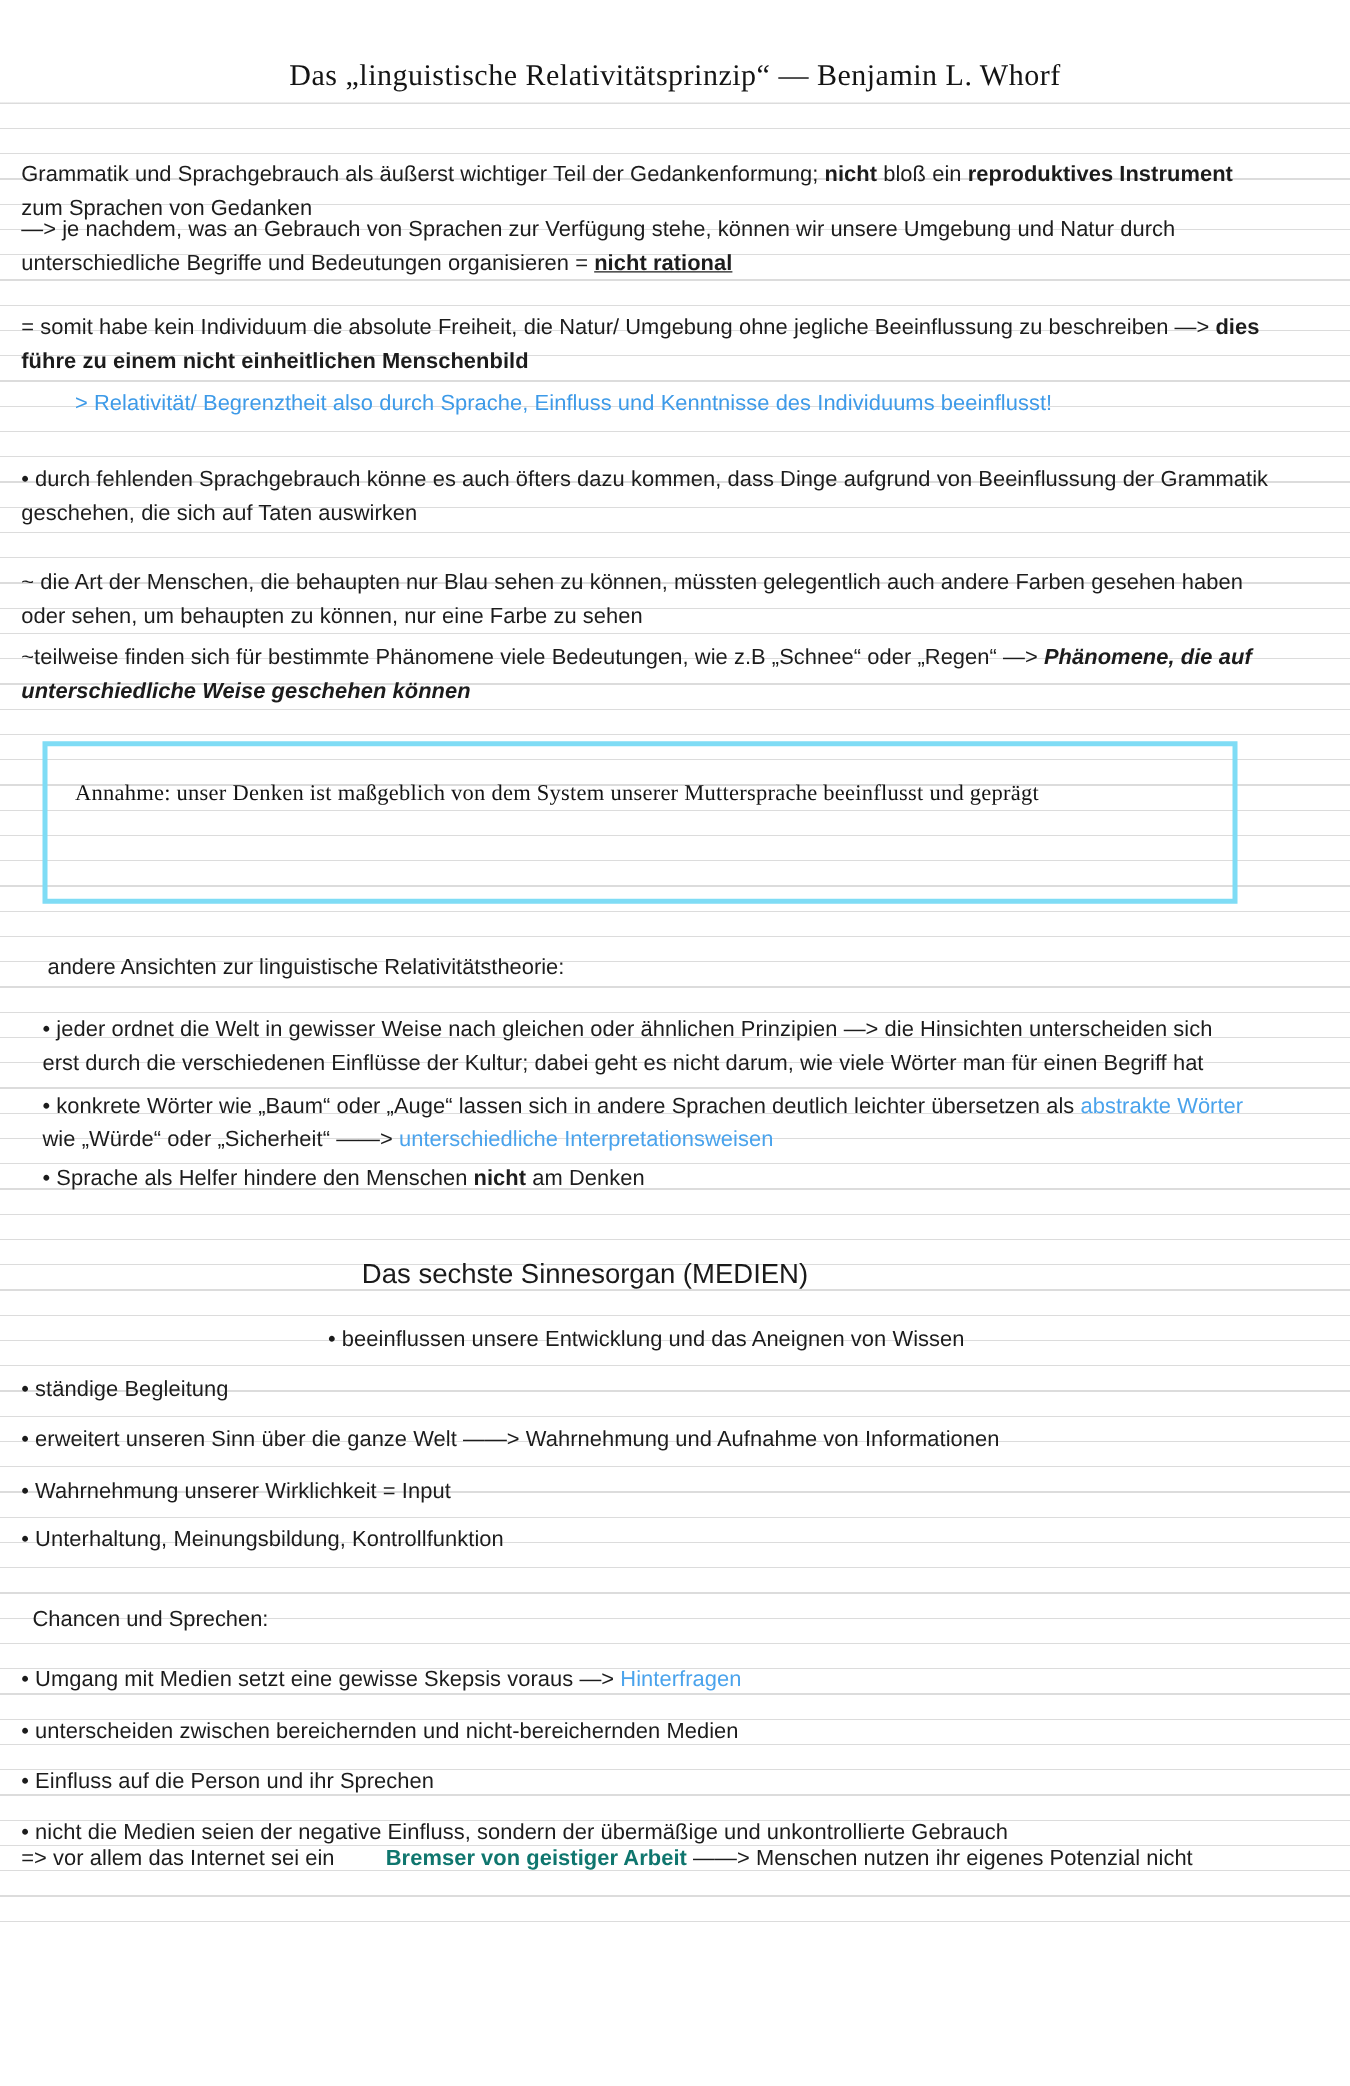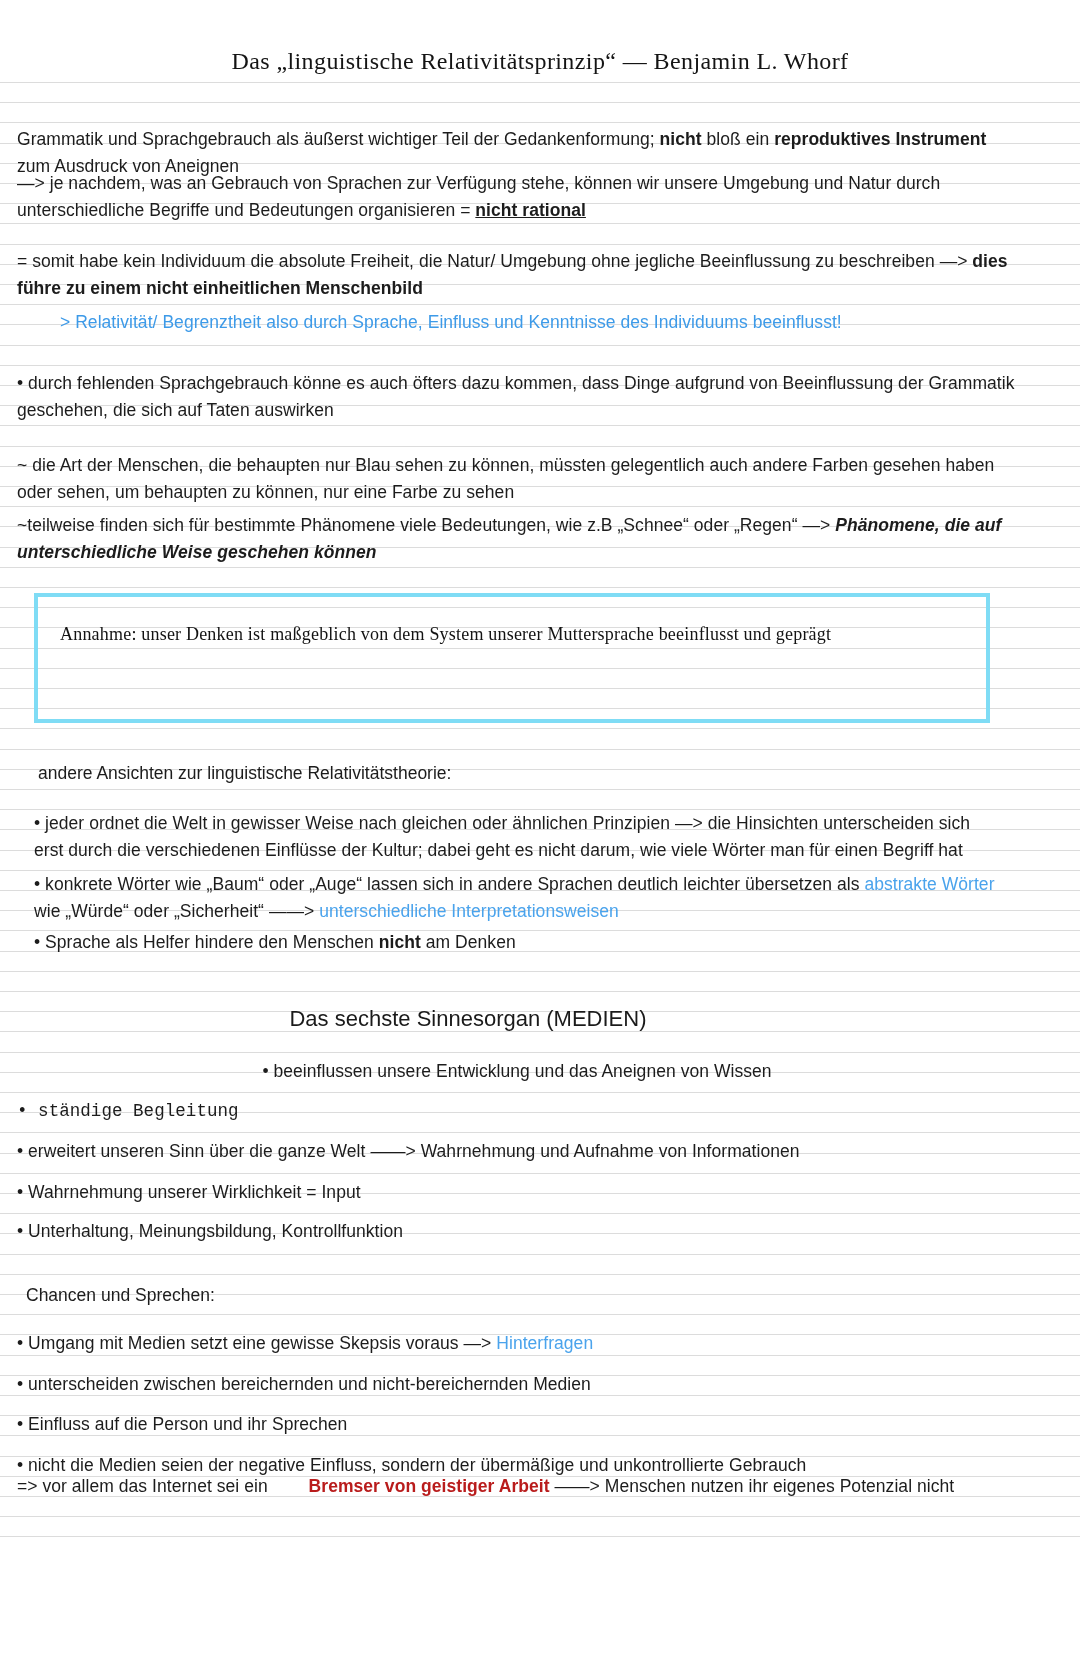--- a/index.html
+++ b/index.html
@@ -63,21 +63,21 @@
     color: #1c1c1c;
     letter-spacing: 0.05px;
   }
 
   b, .b { font-weight: bold; }
   .bu { font-weight: bold; text-decoration: underline; }
   .bi { font-weight: bold; font-style: italic; }
 
   .blue      { color: #3d9ae8; }
   .blue-soft { color: #4aa3ec; }
-  .blue-bold { color: #b91c1c; font-weight: bold; padding-left: 36px; }
+  .blue-bold { color: #0f766e; font-weight: bold; padding-left: 36px; }
 
   
   .callout {
     position: absolute;
     left: 34px;
     top: 593px;
     width: 956px;
     height: 130px;
     border: 4px solid #7fdcf5;
     box-sizing: border-box;
@@ -119,21 +119,21 @@
 </head>
 <body>
 
 <div id="paper-lines"></div>
 
 <div id="content">
 
   <div class="doc-title">Das „linguistische Relativitätsprinzip“ — Benjamin L. Whorf</div>
 
   <div class="para" style="left:17px; top:126px; width:1000px;">
-    <span>Grammatik und Sprachgebrauch als äußerst wichtiger Teil der Gedankenformung; </span><span class="b">nicht</span><span> bloß ein </span><span class="b">reproduktives Instrument</span><span> zum Ausdruck von Aneignen</span>
+    <span>Grammatik und Sprachgebrauch als äußerst wichtiger Teil der Gedankenformung; </span><span class="b">nicht</span><span> bloß ein </span><span class="b">reproduktives Instrument</span><span> zum Sprachen von Gedanken</span>
   </div>
 
   <div class="para" style="left:17px; top:170px; width:1000px;">
     <span>—&gt; je nachdem, was an Gebrauch von Sprachen zur Verfügung stehe, können wir unsere Umgebung und Natur durch unterschiedliche Begriffe und Bedeutungen organisieren = </span><span class="bu">nicht rational</span>
   </div>
 
   <div class="para" style="left:17px; top:248px; width:1000px;">
     <span>= somit habe kein Individuum die absolute Freiheit, die Natur/ Umgebung ohne jegliche Beeinflussung zu beschreiben —&gt; </span><span class="b">dies führe zu einem nicht einheitlichen Menschenbild</span>
   </div>
 
@@ -159,21 +159,21 @@
     <span>• konkrete Wörter wie „Baum“ oder „Auge“ lassen sich in andere Sprachen deutlich leichter übersetzen als </span><span class="blue-soft">abstrakte Wörter</span><span> wie „Würde“ oder „Sicherheit“ ——&gt; </span><span class="blue-soft">unterschiedliche Interpretationsweisen</span>
   </div>
 
   <div class="para" style="left:34px; top:929px; width:968px;">
     <span>• Sprache als Helfer hindere den Menschen </span><span class="b">nicht</span><span> am Denken</span>
   </div>
 
   <div class="section-heading">Das sechste Sinnesorgan (MEDIEN)</div>
 
   <div class="para" style="left:17px; top:1058px; width:1000px;text-align:center;">• beeinflussen unsere Entwicklung und das Aneignen von Wissen</div>
-  <div class="para" style="left:17px; top:1098px; width:1000px;font-family:Liberation Mono, monospace;">• ständige Begleitung</div>
+  <div class="para" style="left:17px; top:1098px; width:1000px;">• ständige Begleitung</div>
   <div class="para" style="left:17px; top:1138px; width:1000px;">• erweitert unseren Sinn über die ganze Welt ——&gt; Wahrnehmung und Aufnahme von Informationen</div>
   <div class="para" style="left:17px; top:1179px; width:1000px;">• Wahrnehmung unserer Wirklichkeit = Input</div>
   <div class="para" style="left:17px; top:1218px; width:1000px;">• Unterhaltung, Meinungsbildung, Kontrollfunktion</div>
 
   <div class="sub-label" style="left:26px; top:1285px;">Chancen und Sprechen:</div>
 
   <div class="para" style="left:17px; top:1330px; width:1000px;">
     <span>• Umgang mit Medien setzt eine gewisse Skepsis voraus —&gt; </span><span class="blue-soft">Hinterfragen</span>
   </div>
 

